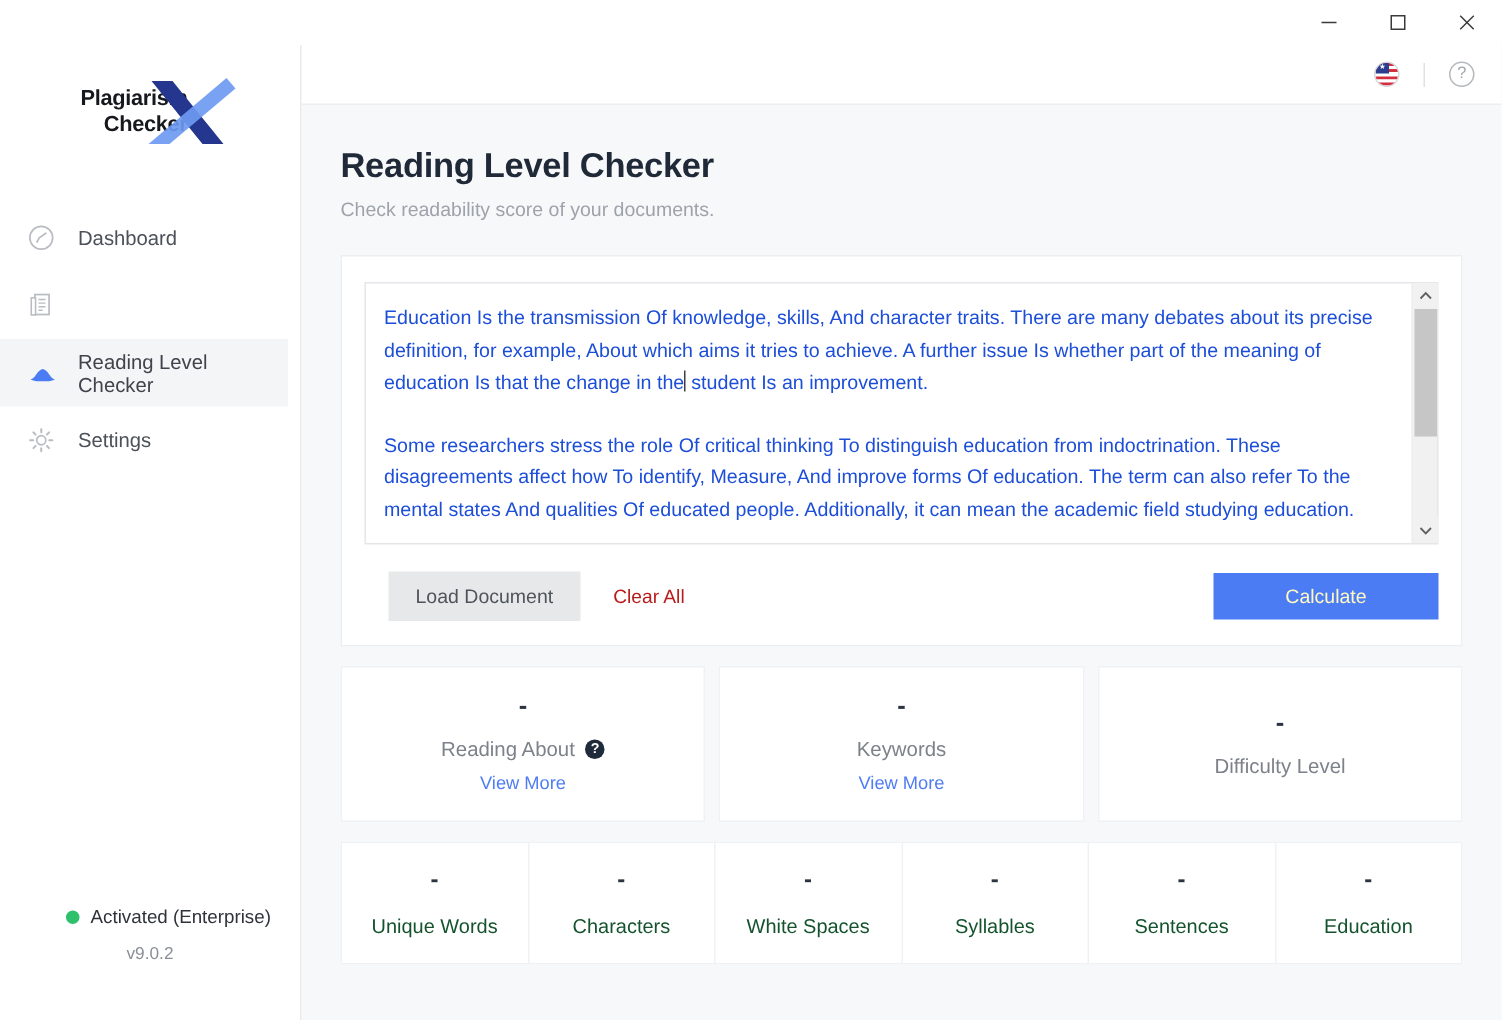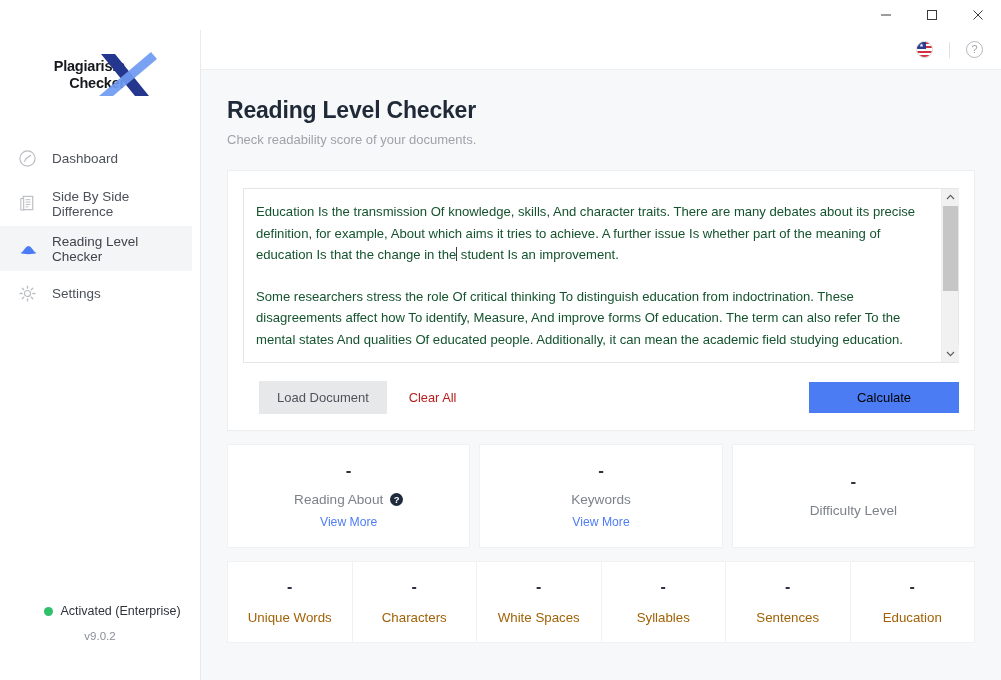--- a/index.html
+++ b/index.html
@@ -135,21 +135,21 @@
     height: 175px;
     display: flex;
     position: relative;
     background: #fff;
   }
   .editor-text {
     flex: 1 1 auto;
     padding: 12px 14px 10px 12px;
     font-size: 13.1px;
     line-height: 21.5px;
-    color: #14532d;
+    color: #1d4ed8;
     overflow: hidden;
   }
   .editor-text p + p { margin-top: 20px; }
   .caret {
     display: inline-block; width: 1px; height: 14px;
     background: #3a3f46; vertical-align: -2px; margin: 0 0px;
   }
   .scrollbar {
     width: 17px; flex: 0 0 17px;
     background: #f1f1f1;
@@ -170,21 +170,21 @@
 
   .btn-row { display: flex; align-items: center; margin-top: 18px; padding-left: 16px; }
   .load-btn {
     background: #e7e8e9; color: #4f545b;
     font-size: 13px; padding: 9px 18px; border: none;
     cursor: default;
   }
   .clear-link { color: #b91c1c; font-size: 12.8px; margin-left: 22px; cursor: default; }
   .calc-btn {
     margin-left: auto;
-    background: #4b7cf3; color: #000000;
+    background: #4b7cf3; color: #fef9c3;
     font-size: 13px; border: none;
     width: 150px; height: 31px;
     cursor: default;
   }
 
   
   .results-row { display: flex; gap: 9px; margin-top: 13px; }
   .result-card {
     flex: 1 1 0; background: #ffffff; border: 1px solid #f0f1f3;
     height: 104px;
@@ -207,21 +207,21 @@
     background: #ffffff; border: 1px solid #f0f1f3;
     height: 82px;
   }
   .stat {
     flex: 1 1 0;
     display: flex; flex-direction: column; align-items: center; justify-content: center;
     border-right: 1px solid #f0f1f3;
   }
   .stat:last-child { border-right: none; }
   .stat-value { font-size: 16px; color: #2c3442; font-weight: bold; line-height: 14px; }
-  .stat-label { font-size: 13.3px; color: #a16207; margin-top: 16px; }
+  .stat-label { font-size: 13.3px; color: #14532d; margin-top: 16px; }
 </style>
 </head>
 <body>
 
 <div class="app">
 
   <div class="titlebar">
     <div class="winbtn">
       <svg width="12" height="12" viewBox="0 0 12 12">
           <line x1="1" y1="6" x2="11" y2="6" stroke="#3a3a3a" stroke-width="1"></line>
@@ -276,21 +276,20 @@
           <span class="nav-icon">
             <svg width="19" height="19" viewBox="0 0 20 20">
               <rect x="5.5" y="2.5" width="10" height="14" fill="none" stroke="#b9bcc2" stroke-width="1.2"></rect>
               <rect x="3" y="4.8" width="3" height="12" fill="#ffffff" stroke="#b9bcc2" stroke-width="1.1"></rect>
               <line x1="8" y1="6" x2="13" y2="6" stroke="#b9bcc2" stroke-width="1"></line>
               <line x1="8" y1="8.5" x2="13" y2="8.5" stroke="#b9bcc2" stroke-width="1"></line>
               <line x1="8" y1="11" x2="13" y2="11" stroke="#b9bcc2" stroke-width="1"></line>
               <line x1="8" y1="13.5" x2="11" y2="13.5" stroke="#b9bcc2" stroke-width="1"></line>
             </svg>
           </span>
-          <span class="nav-label">Side By Side Difference</span>
         </div>
 
 
         <div class="nav-item active">
           <span class="nav-icon">
             <svg width="21" height="21" viewBox="0 0 22 22">
               <path d="M2.5 15.5 C5.5 15.8 7 9 11 8.4 C15 9 16.5 15.8 19.5 15.5 C18.5 16.6 15 17 11 17 C7 17 3.5 16.6 2.5 15.5 Z" fill="#4b7cf3"></path>
             </svg>
           </span>
           <span class="nav-label">Reading Level Checker</span>

